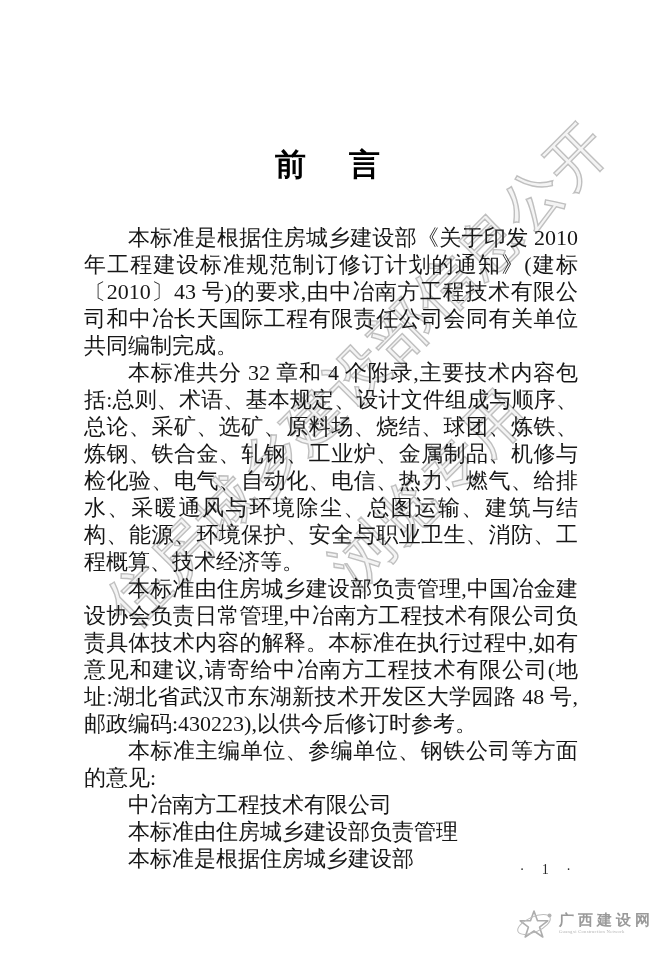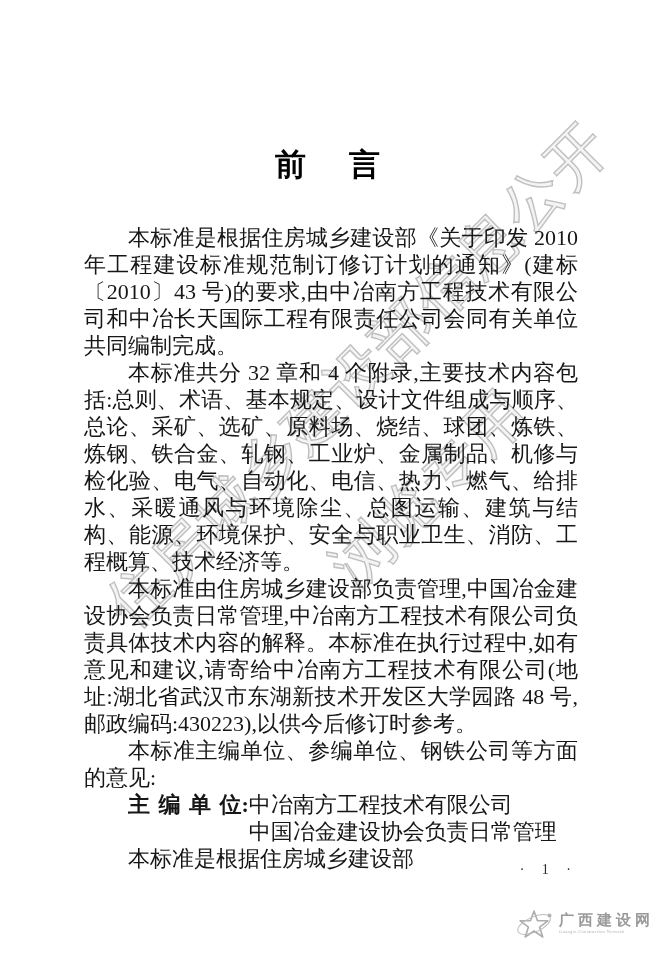--- a/index.html
+++ b/index.html
@@ -141,24 +141,23 @@
 
   <h1 class="doc-title">前　言</h1>
 
   <div class="content">
     <p>本标准是根据住房城乡建设部《关于印发 2010 年工程建设标准规范制订修订计划的通知》(建标〔2010〕43 号)的要求,由中冶南方工程技术有限公司和中冶长天国际工程有限责任公司会同有关单位共同编制完成。</p>
     <p>本标准共分 32 章和 4 个附录,主要技术内容包括:总则、术语、基本规定、设计文件组成与顺序、总论、采矿、选矿、原料场、烧结、球团、炼铁、炼钢、铁合金、轧钢、工业炉、金属制品、机修与检化验、电气、自动化、电信、热力、燃气、给排水、采暖通风与环境除尘、总图运输、建筑与结构、能源、环境保护、安全与职业卫生、消防、工程概算、技术经济等。</p>
     <p>本标准由住房城乡建设部负责管理,中国冶金建设协会负责日常管理,中冶南方工程技术有限公司负责具体技术内容的解释。本标准在执行过程中,如有意见和建议,请寄给中冶南方工程技术有限公司(地址:湖北省武汉市东湖新技术开发区大学园路 48 号,邮政编码:430223),以供今后修订时参考。</p>
     <p>本标准主编单位、参编单位、钢铁公司等方面的意见:</p>
 
     <div class="unit-row">
-      <span class="unit-label">主 编 单 位:</span>
       <div class="unit-names">
         <div>中冶南方工程技术有限公司</div>
-        <div>中国冶金建设协会负责日常管理</div>
+        <div>本标准由住房城乡建设部负责管理</div>
       </div>
     </div>
 
     <div class="unit-row">
       <div class="unit-names">
         <div>本标准是根据住房城乡建设部</div>
       </div>
     </div>
   </div>
 

